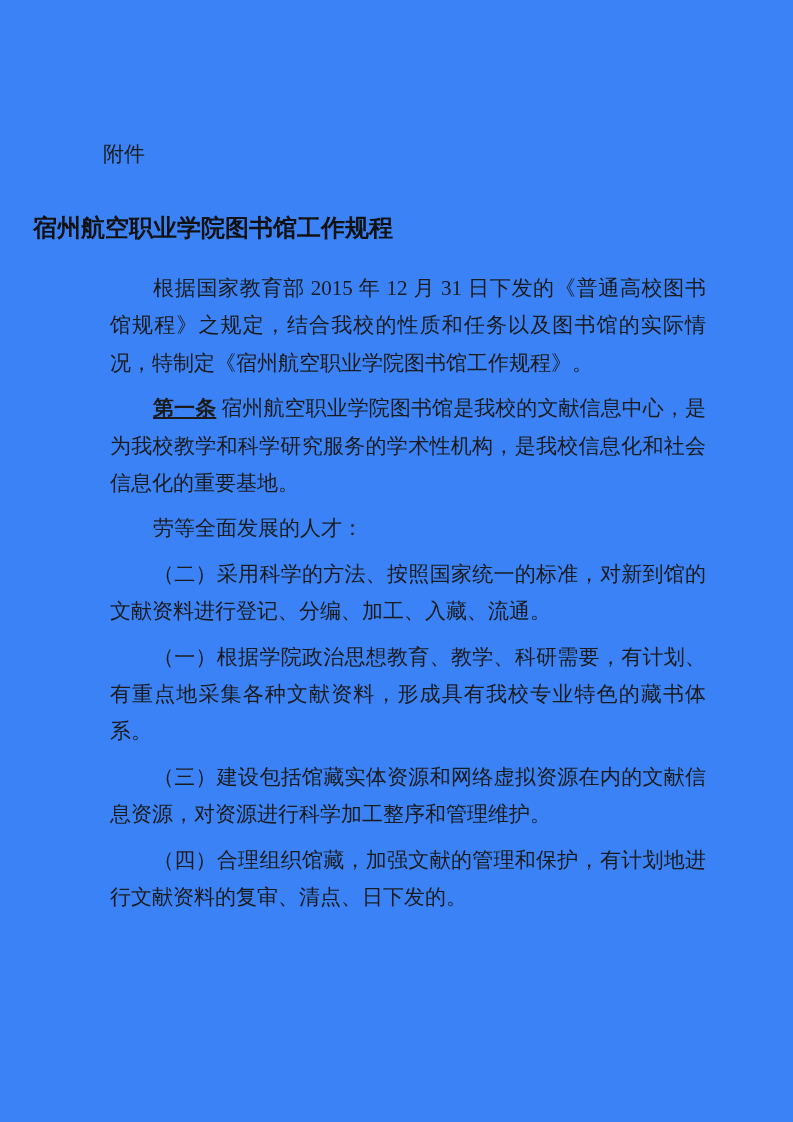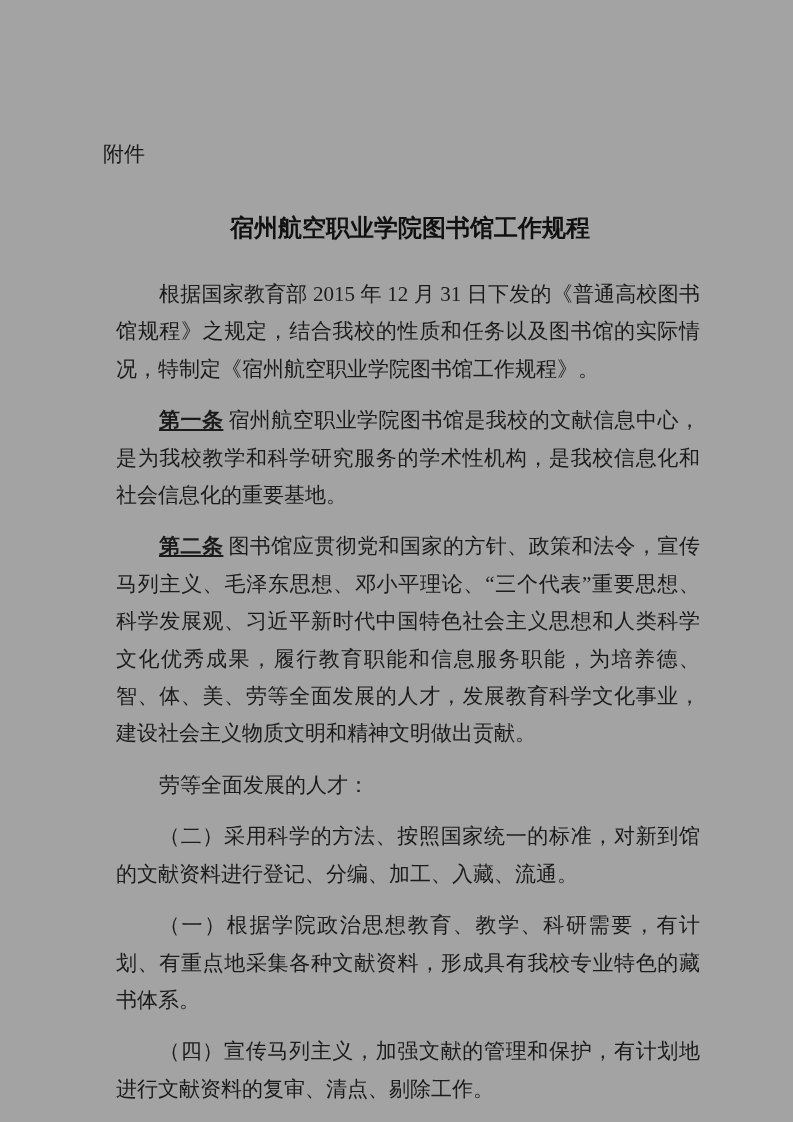--- a/index.html
+++ b/index.html
@@ -4,59 +4,58 @@
 <style>
   html, body {
     margin: 0;
     padding: 0;
     background: #ffffff;
   }
   .page {
     position: relative;
     width: 793px;
     height: 1122px;
-    background: #a3a3a3;
+    background: #3b82f6;
     overflow: hidden;
     color: #1b1b1b;
     font-family: "Liberation Serif", "DejaVu Serif", serif;
   }
   .attachment {
     position: absolute;
     left: 103px;
     top: 135px;
     font-size: 21px;
     line-height: 37px;
     font-family: "Liberation Sans", "DejaVu Sans", sans-serif;
     color: #1b1b1b;
   }
   .doc-title {
     position: absolute;
     left: 0;
     right: 6px;
     top: 192px;
     padding-left: 33px;
-    text-align: center;
     font-size: 24px;
     line-height: 40px;
     font-weight: bold;
     color: #111111;
     font-family: "Liberation Serif", "DejaVu Serif", serif;
   }
   .doc-body {
     position: absolute;
     left: 102px;
     top: 262px;
     width: 612px;
     font-size: 21px;
     line-height: 37.4px;
     text-align: justify;
     color: #1b1b1b;
   }
   .doc-body p {
-    margin: 14px;
+    margin: 8px;
     padding: 0;
     text-indent: 43px;
   }
   .doc-body p b {
     font-weight: bold;
   }
   .doc-body p b:not(:empty) {
     margin-right: 5px;
     text-decoration: underline;
   }
@@ -69,25 +68,25 @@
   <div class="attachment">附件</div>
 
   <h1 class="doc-title">宿州航空职业学院图书馆工作规程</h1>
 
   <div class="doc-body">
 
     <p><b></b><span>根据国家教育部 2015 年 12 月 31 日下发的《普通高校图书馆规程》之规定，结合我校的性质和任务以及图书馆的实际情况，特制定《宿州航空职业学院图书馆工作规程》。</span></p>
 
     <p><b>第一条</b><span>宿州航空职业学院图书馆是我校的文献信息中心，是为我校教学和科学研究服务的学术性机构，是我校信息化和社会信息化的重要基地。</span></p>
 
-    <p><b>第二条</b><span>图书馆应贯彻党和国家的方针、政策和法令，宣传马列主义、毛泽东思想、邓小平理论、“三个代表”重要思想、科学发展观、习近平新时代中国特色社会主义思想和人类科学文化优秀成果，履行教育职能和信息服务职能，为培养德、智、体、美、劳等全面发展的人才，发展教育科学文化事业，建设社会主义物质文明和精神文明做出贡献。</span></p>
 
     <p><b></b><span>劳等全面发展的人才：</span></p>
 
     <p><b></b><span>（二）采用科学的方法、按照国家统一的标准，对新到馆的文献资料进行登记、分编、加工、入藏、流通。</span></p>
 
     <p><b></b><span>（一）根据学院政治思想教育、教学、科研需要，有计划、有重点地采集各种文献资料，形成具有我校专业特色的藏书体系。</span></p>
 
+    <p><b></b><span>（三）建设包括馆藏实体资源和网络虚拟资源在内的文献信息资源，对资源进行科学加工整序和管理维护。</span></p>
 
-    <p><b></b><span>（四）宣传马列主义，加强文献的管理和保护，有计划地进行文献资料的复审、清点、剔除工作。</span></p>
+    <p><b></b><span>（四）合理组织馆藏，加强文献的管理和保护，有计划地进行文献资料的复审、清点、日下发的。</span></p>
 
   </div>
 </div>
 
 </body></html>

